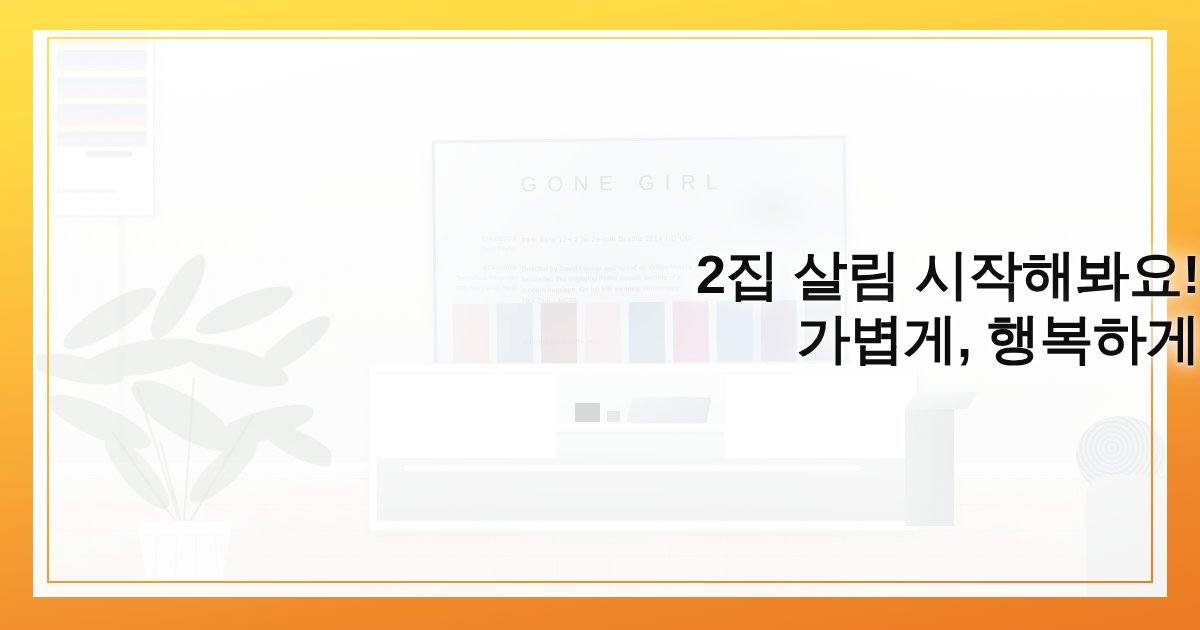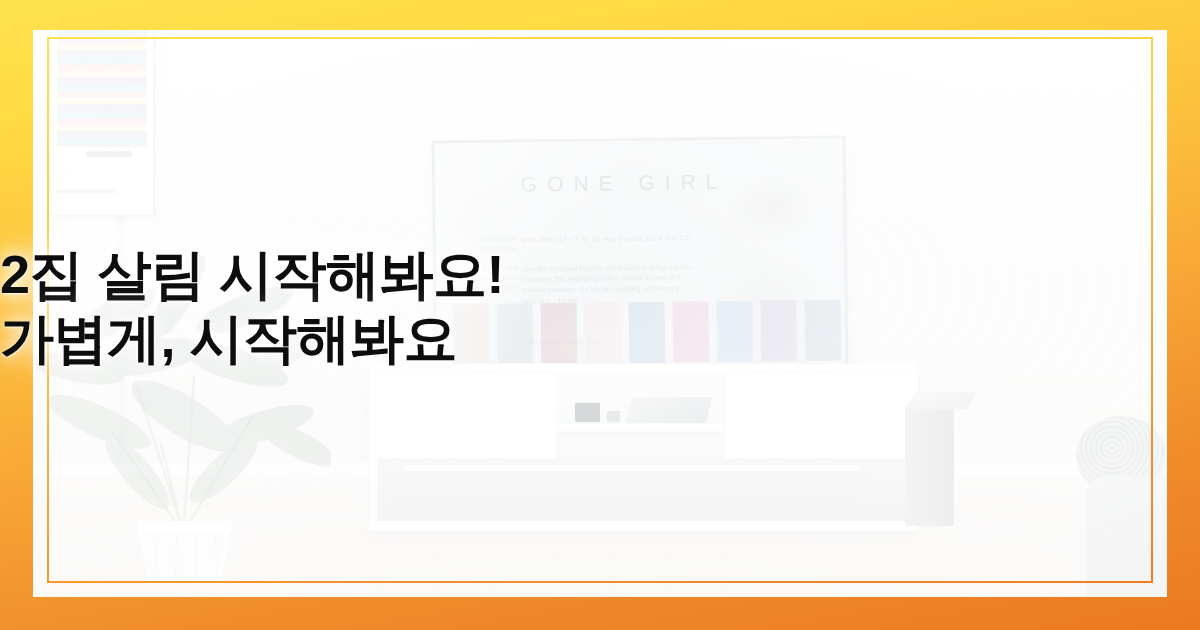--- a/index.html
+++ b/index.html
@@ -240,21 +240,21 @@
     left:47px; top:37px; right:47px; bottom:47px;
     border:2px solid;
     border-image:linear-gradient(170deg,#FFE14F 0%,#FCCB40 35%,#F59B30 72%,#EF7E23 100%) 1;
     pointer-events:none;
   }
 
   
   #headline{
     position:absolute;
     left:0; top:243px; width:100%;
-    text-align:left;
+    text-align:right;
     pointer-events:none;
   }
   #headline .line{
     display:block;
     font-family:"Liberation Sans","DejaVu Sans",sans-serif;
     font-weight:bold;
     font-size:54px;
     line-height:1.18;
     color:#0d0d0d;
     letter-spacing:-0.5px;
@@ -375,16 +375,16 @@
     </svg>
 
     <div class="wash"></div>
     <div class="wash2"></div>
   </div>
 
   <div id="inner-frame"></div>
 
   <div id="headline">
     <span class="line">2집 살림 시작해봐요!</span>
-    <span class="line">가볍게, 시작해봐요</span>
+    <span class="line">가볍게, 행복하게</span>
   </div>
 
 </div>
 
 </body></html>

